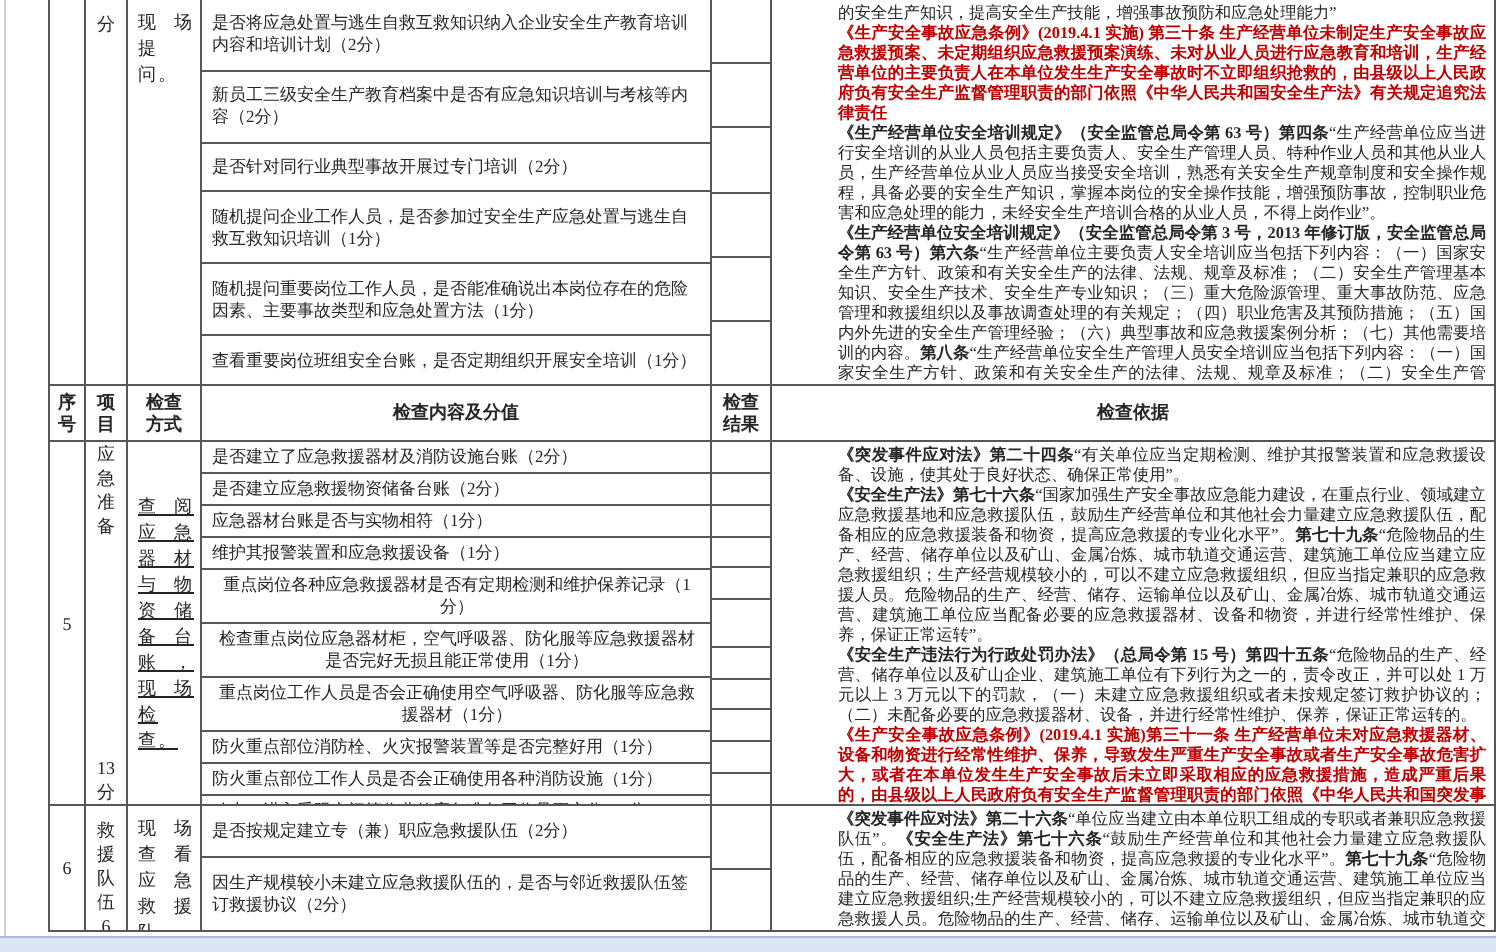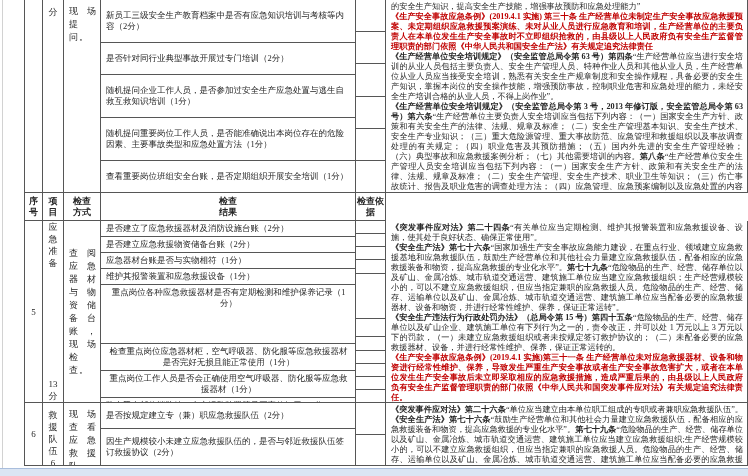--- a/index.html
+++ b/index.html
@@ -23,48 +23,51 @@
     font-weight:bold;font-size:9px;line-height:11px;white-space:pre-line;background:#fff;
   }
   
   .vcell{display:flex;flex-direction:column;align-items:center;font-size:9px;line-height:12px;text-align:center;}
   .vcell .t{width:12px;word-break:break-all;}
   .vcell.top{justify-content:flex-start;padding-top:6px;}
   .vcell.mid{justify-content:space-between;}
   .vcell .gap{height:12px;}
   .numcell{display:flex;align-items:center;justify-content:center;font-size:9px;}
   .mcell{font-size:9px;line-height:13px;padding:5px 3px 0 5px;text-align:justify;word-break:break-all;letter-spacing:1px;}
-  .mcell.mid{display:flex;align-items:center;padding-top:0;}
+  .mcell.mid{display:flex;align-items:center;padding-top:0;text-decoration:underline;}
   .mcell.mid .t{text-align:justify;word-break:break-all;}
   
   .rows{display:flex;flex-direction:column;}
   .rows .crow{flex:1 1 auto;display:flex;align-items:center;padding:2px 4px 2px 5px;font-size:8.5px;line-height:11px;}
   .rows .crow + .crow{border-top:1px solid var(--bd);}
-  .rows.grow2-6 .crow:nth-child(6){flex-grow:1.7;margin-top:32px;}
+  .rows.grow2-6 .crow:nth-child(6){flex-grow:1.7;}
   
   .basis{padding:2px 4px 0 5px;font-size:8.2px;line-height:10px;}
-  .basis .para{text-align:justify;word-break:break-all;}
+  .basis .para{text-align:justify;word-break:break-all;margin-left:28px;}
   .basis .para span.b{font-weight:bold;}
   .basis .para span.red{color:var(--red);font-weight:bold;}
 </style>
 </head>
 <body>
 
 <div class="screen">
   <div class="page-edge"></div>
 
   <div class="tbl">
 
     <div class="band" style="height:193px;">
       <div class="cell numcell"></div>
       <div class="cell vcell top">
         <div class="t">分</div>
       </div>
       <div class="cell mcell">现场提问。</div>
       <div class="cell rows" style="padding:0;">
+          <div class="crow">
+            <div>是否将应急处置与逃生自救互救知识纳入企业安全生产教育培训内容和培训计划（2分）</div>
+          </div>
           <div class="crow">
             <div>新员工三级安全生产教育档案中是否有应急知识培训与考核等内容（2分）</div>
           </div>
           <div class="crow">
             <div>是否针对同行业典型事故开展过专门培训（2分）</div>
           </div>
           <div class="crow">
             <div>随机提问企业工作人员，是否参加过安全生产应急处置与逃生自救互救知识培训（1分）</div>
           </div>
           <div class="crow">
@@ -90,20 +93,21 @@
         </div>
     </div>
 
     <div class="band head" style="height:28px;">
       <div class="cell">序
 号</div>
       <div class="cell">项
 目</div>
       <div class="cell">检查
 方式</div>
+      <div class="cell">检查内容及分值</div>
       <div class="cell">检查
 结果</div>
       <div class="cell">检查依据</div>
     </div>
 
     <div class="band" style="height:182px;">
       <div class="cell numcell">5</div>
       <div class="cell vcell mid">
         <div class="t">应急准备</div>
         <div class="gap"></div>

